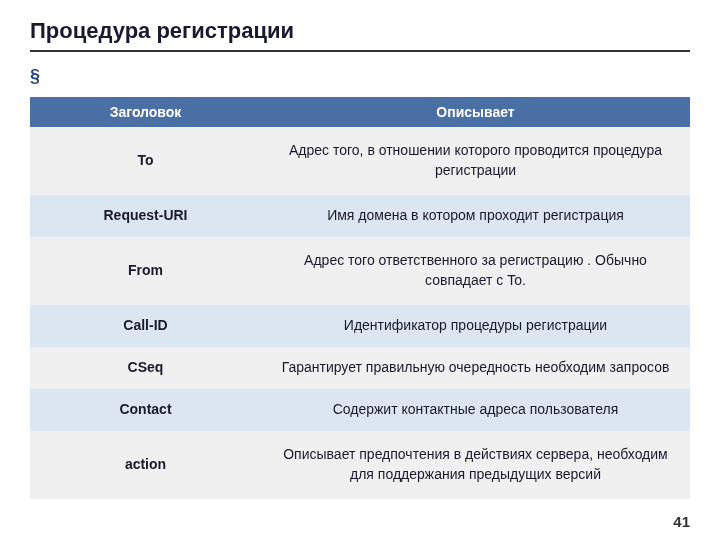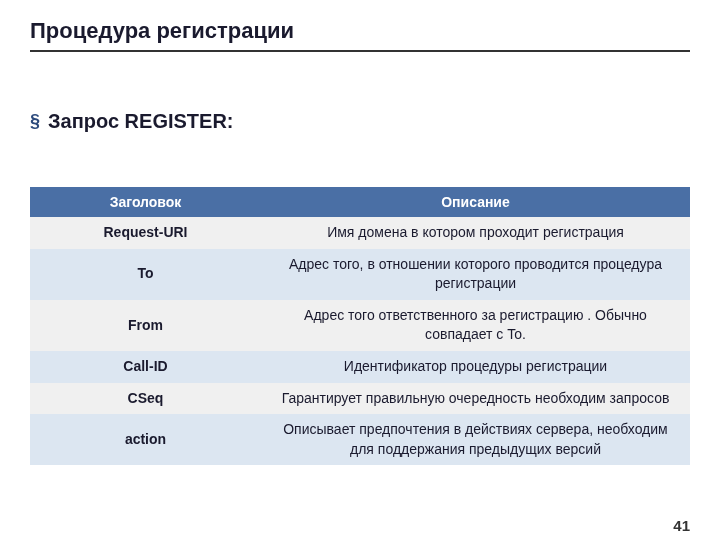--- a/index.html
+++ b/index.html
@@ -1,15 +1,15 @@
 <!DOCTYPE html>
 <html><head>
   <meta charset="utf-8">
   <style>
-    * { margin: 0; padding: 0; box-sizing: border-box; gap: 44px; }
+    * { margin: 0; padding: 0; box-sizing: border-box; }
     body {
       width: 720px;
       height: 540px;
       background: #ffffff;
       font-family: Arial, sans-serif;
       font-size: 14px;
       overflow: hidden;
     }
     .page {
       width: 720px;
@@ -78,64 +78,67 @@
       width: 35%;
     }
     tbody td:last-child {
       text-align: center;
       color: #1a1a2e;
     }
     .page-number {
       text-align: right;
       font-size: 15px;
       color: #333;
-      margin-top: 8px;
+      margin-top: 14px;
       font-weight: bold;
     }
   </style>
 </head>
 <body>
 
 <div class="page">
   <div class="main-title">Процедура регистрации</div>
 
   <div class="section-heading">
     <span class="section-bullet">§</span>
-    <span class="section-title">Запрос REGISTER:</span>
   </div>
 
   <table>
     <thead>
       <tr>
         <th>Заголовок</th>
-        <th>Описание</th>
+        <th>Описывает</th>
       </tr>
     </thead>
     <tbody id="table-body">
     <tr>
+          <td>To</td>
+          <td>Адрес того, в отношении которого проводится процедура регистрации</td>
+        </tr>
+        <tr>
           <td>Request-URI</td>
           <td>Имя домена в котором проходит регистрация</td>
-        </tr>
-        <tr>
-          <td>To</td>
-          <td>Адрес того, в отношении которого проводится процедура регистрации</td>
         </tr>
         <tr>
           <td>From</td>
           <td>Адрес того ответственного за регистрацию . Обычно совпадает с To.</td>
         </tr>
         <tr>
           <td>Call-ID</td>
           <td>Идентификатор процедуры регистрации</td>
         </tr>
         <tr>
           <td>CSeq</td>
           <td>Гарантирует правильную очередность необходим запросов</td>
         </tr>
         <tr>
+          <td>Contact</td>
+          <td>Содержит контактные адреса пользователя</td>
+        </tr>
+        <tr>
           <td>action</td>
           <td>Описывает предпочтения в действиях сервера, необходим для поддержания предыдущих версий</td>
         </tr>
       </tbody>
   </table>
 
   <div class="page-number">41</div>
 </div>
 
 </body></html>

